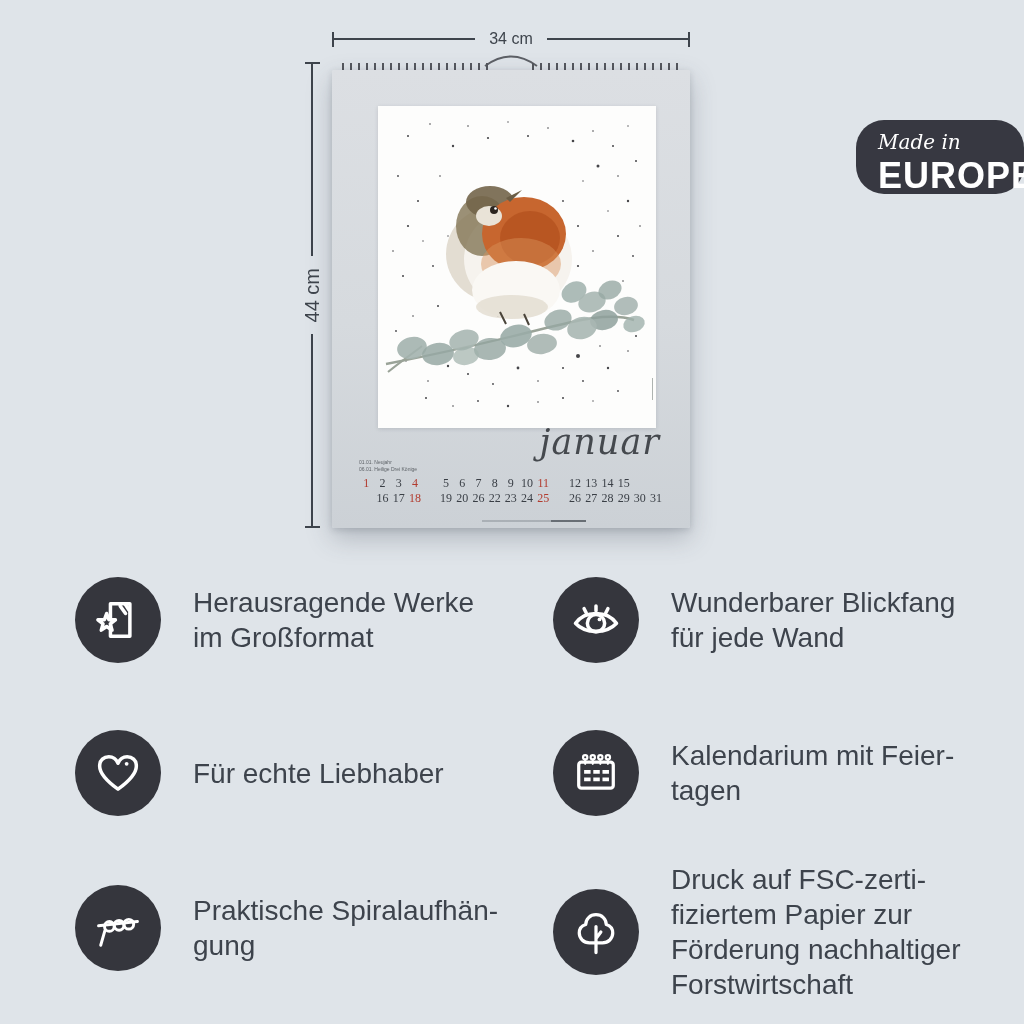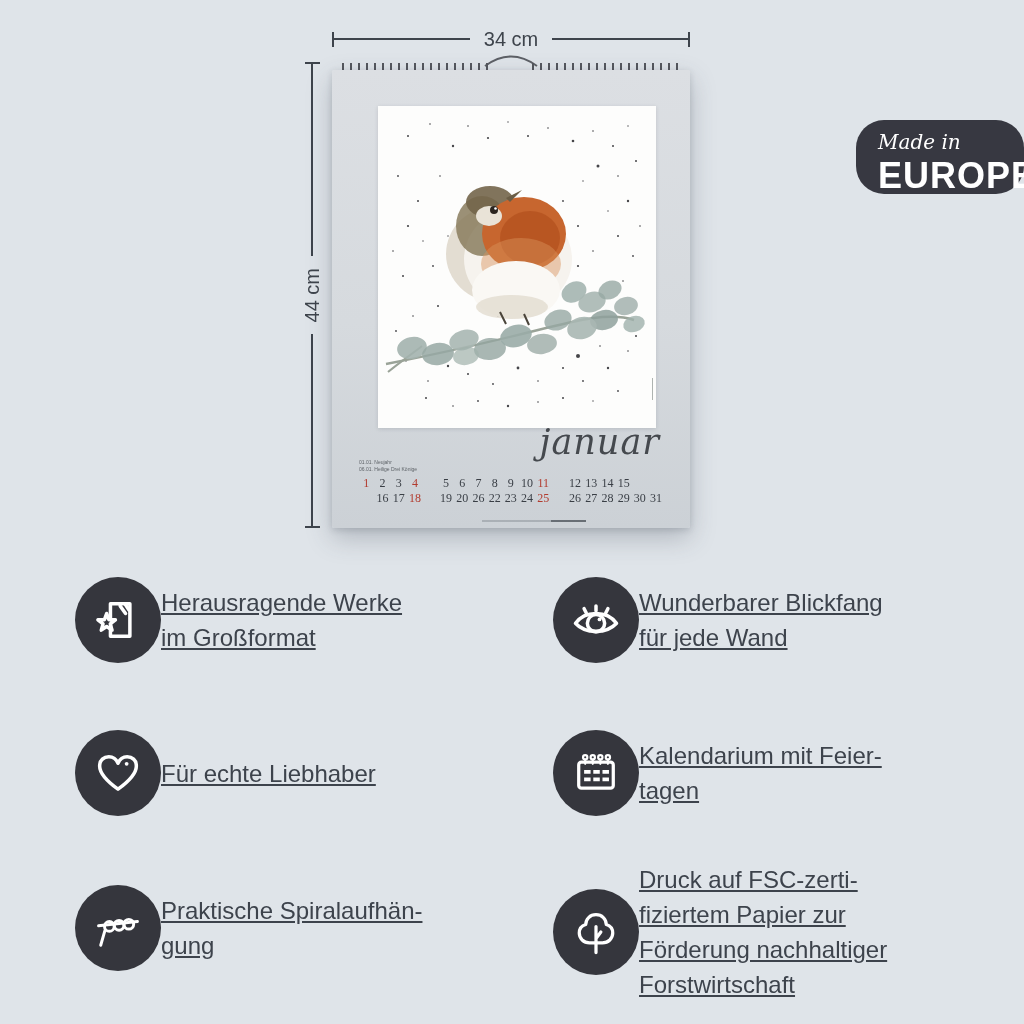--- a/index.html
+++ b/index.html
@@ -5,21 +5,21 @@
   * { margin:0; padding:0; box-sizing:border-box; }
   html,body { width:1024px; height:1024px; }
   body { font-family:"Liberation Sans", sans-serif; }
   .canvas { position:relative; width:1024px; height:1024px; background:#dfe4e9; overflow:hidden; }
 
   
   .dim-top { position:absolute; left:332px; top:26px; width:358px; height:26px;
              display:flex; align-items:center; color:#3e444c; }
   .dim-top .tick { width:2px; height:15px; background:#3e444c; }
   .dim-top .line { flex:1; height:2px; background:#3e444c; }
-  .dim-top .lbl { margin:0 14px; font-size:20px; color:#3e444c; white-space:nowrap; }
+  .dim-top .lbl { margin:0 14px; font-size:16px; color:#3e444c; white-space:nowrap; }
   .dim-left { position:absolute; left:302px; top:62px; width:20px; height:466px;
               display:flex; flex-direction:column; align-items:center; }
   .dim-left .tick { height:2px; width:15px; background:#3e444c; }
   .dim-left .line { flex:1; width:2px; background:#3e444c; }
   .dim-left .lbl { margin:12px 0; font-size:20px; color:#3e444c;
                    writing-mode:vertical-rl; transform:rotate(180deg); white-space:nowrap; }
 
   
   .cal-wrap { position:absolute; left:332px; top:50px; width:358px; height:478px; }
   .hanger { position:absolute; left:151px; top:0; width:56px; height:18px; }
@@ -58,22 +58,22 @@
            background:#373841; color:#fff; padding:10px 0 0 22px;border-radius:28px; }
   .badge .script { font-family:"DejaVu Serif", serif; font-style:italic; font-size:20px; }
   .badge .big { font-size:36px; font-weight:bold; letter-spacing:1px; margin-top:1px; }
 
   
   .feature { position:absolute; display:flex; align-items:center; }
   .f-icon { flex:none; width:86px; height:86px; border-radius:50%; background:#35363d;
             display:flex; align-items:center; justify-content:center; }
   .f-icon svg { width:54px; height:54px; stroke:#fff; fill:none;
                 stroke-linecap:round; stroke-linejoin:round; }
-  .f-text { font-size:24px; line-height:35px; color:#3d434c;
-            white-space:pre-line;text-decoration:underline; }
+  .f-text { margin-left:32px; font-size:28px; line-height:35px; color:#3d434c;
+            white-space:pre-line; }
   #feature-1 { left:75px;  top:577px; width:440px; }
   #feature-2 { left:553px; top:577px; width:460px; }
   #feature-3 { left:75px;  top:730px; width:440px; }
   #feature-4 { left:553px; top:730px; width:460px; }
   #feature-5 { left:75px;  top:885px; width:440px; }
   #feature-6 { left:553px; top:862px; width:465px; }
 </style>
 </head>
 <body>
 

